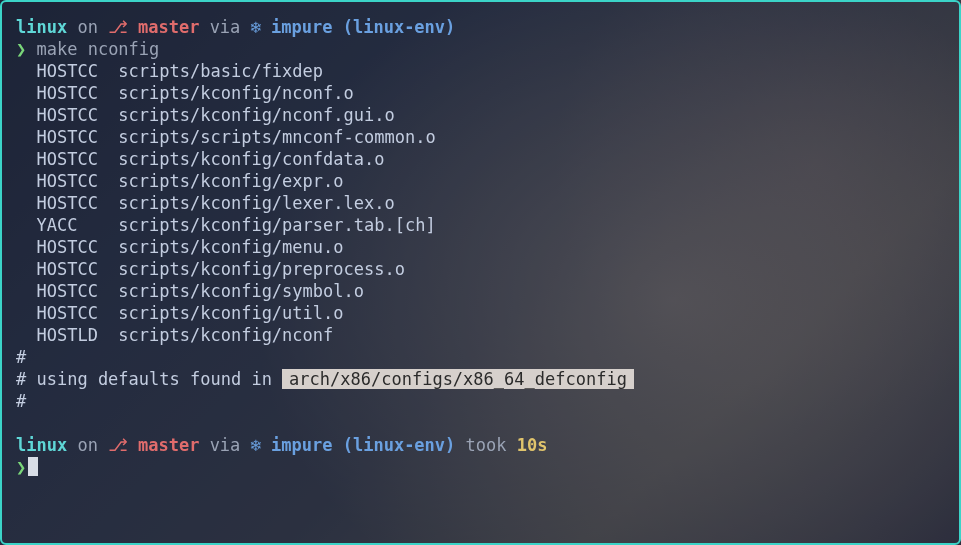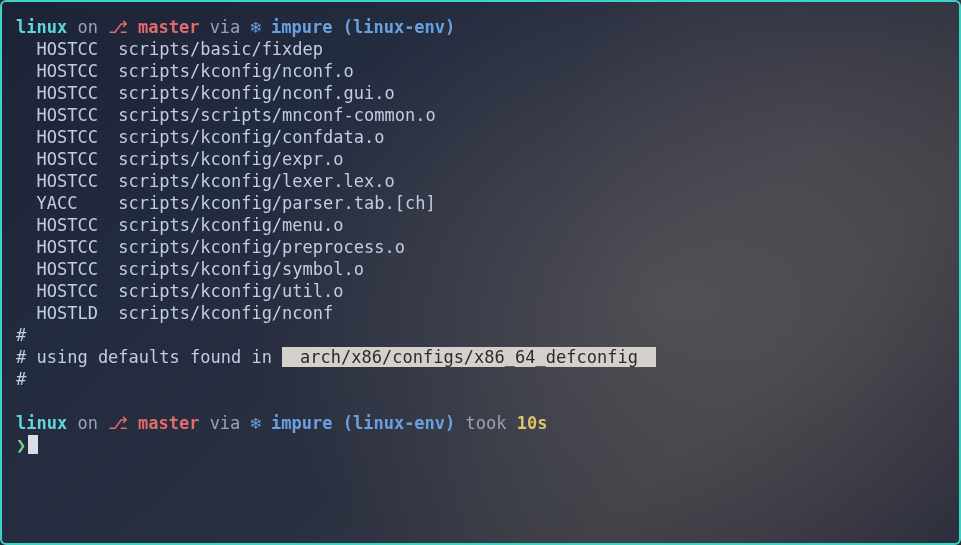--- a/index.html
+++ b/index.html
@@ -30,39 +30,40 @@
   .cyan   { color: #5fd7d7; }
   .green  { color: #7ad67a; }
   .red    { color: #e06c6c; }
   .yellow { color: #e0c46c; }
   .blue   { color: #6aa0e0; }
   .dim    { color: #9aa3b5; }
   .bold   { font-weight: bold; }
   .hl {
     background: #d6d0cc;
     color: #2b2b2b;
-    padding: 0 18px;
+    padding: 0 7px;
   }
   .cursor {
     display: inline-block;
     width: 10px; height: 19px;
     background: #d8dde6;
     vertical-align: -3px;
     margin-left: 2px;
   }
   .spacer { height: 22px; }
   .glyph { display:inline-block; text-align:center; }
 </style>
 </head>
 <body>
 <div class="overlay"></div>
 
 <div class="term">
 
   <div class="line"><span class="cyan bold">linux</span><span class="dim"> on </span><span class="red glyph">⎇</span><span class="red bold"> master</span><span class="dim"> via </span><span class="blue glyph">❄</span><span class="blue bold"> impure</span><span class="blue bold"> (linux-env)</span></div>
+  <div class="line"><span class="green bold">❯</span><span class="dim"> make nconfig</span></div>
 
   <div id="build-output">
       <div class="line">  HOSTCC  scripts/basic/fixdep</div>
       <div class="line">  HOSTCC  scripts/kconfig/nconf.o</div>
       <div class="line">  HOSTCC  scripts/kconfig/nconf.gui.o</div>
       <div class="line">  HOSTCC  scripts/scripts/mnconf-common.o</div>
       <div class="line">  HOSTCC  scripts/kconfig/confdata.o</div>
       <div class="line">  HOSTCC  scripts/kconfig/expr.o</div>
       <div class="line">  HOSTCC  scripts/kconfig/lexer.lex.o</div>
       <div class="line">  YACC    scripts/kconfig/parser.tab.[ch]</div>

